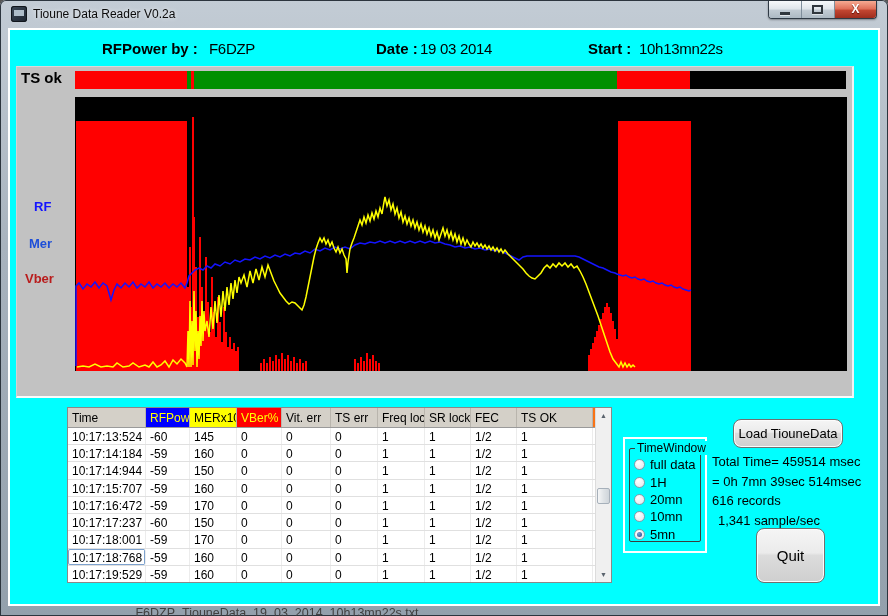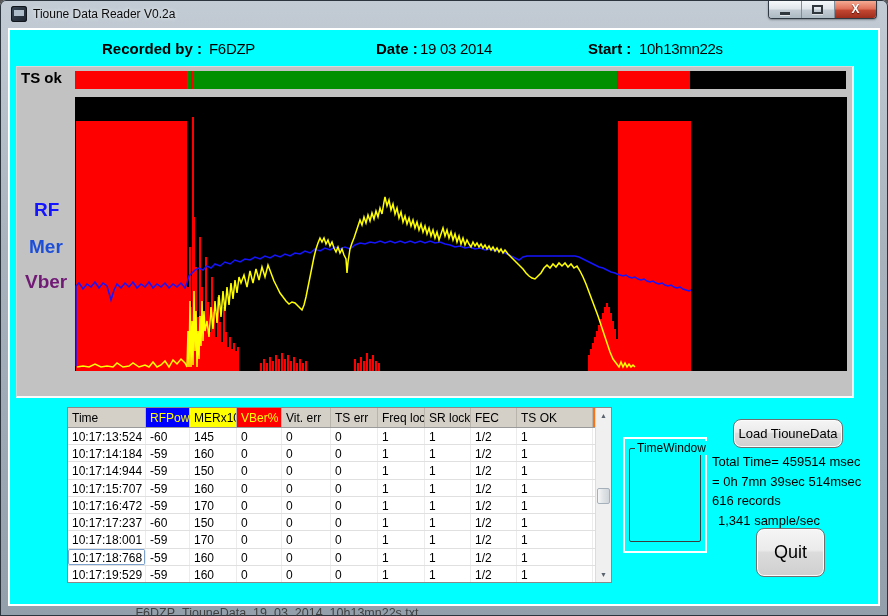--- a/index.html
+++ b/index.html
@@ -28,21 +28,21 @@
   .client{position:absolute;left:8px;top:28px;width:872px;height:578px;background:#00FFFF;border:2px solid #ffffff;}
   .hdr-lbl{position:absolute;top:10px;height:20px;font-size:15px;font-weight:bold;color:#000;white-space:nowrap;}
   .hdr-val{position:absolute;top:10px;height:20px;font-size:15px;color:#000;white-space:nowrap;letter-spacing:-0.3px;}
   
   .panel{position:absolute;left:6px;top:36px;width:838px;height:332px;background:#C2C2C2;
     border-top:1px solid #d9d9d9;border-left:1px solid #d2d2d2;border-right:2px solid #f2f2f2;border-bottom:2px solid #fafafa;}
   .ts-label{position:absolute;left:4px;top:2px;font-size:15px;font-weight:bold;color:#000;}
   .ts-bar{position:absolute;left:58px;top:4px;width:771px;height:18px;background:#000;display:flex;}
   .chart{position:absolute;left:58px;top:30px;width:772px;height:274px;background:#000;}
   .chart svg{display:block;width:100%;height:100%;}
-  .side-label{position:absolute;font-size:19px;font-weight:bold;}
+  .side-label{position:absolute;font-size:13px;font-weight:bold;}
   
   .dtable{position:absolute;left:57px;top:377px;width:545px;height:176px;background:#fff;border:1px solid #898989;}
   .thead{display:flex;height:20px;background:#f97316;border-bottom:1px solid #9a9a9a;margin-right:16px;}
   .th{font-size:12px;padding:3px 0 0 4px;border-right:1px solid #b9b5ad;white-space:nowrap;overflow:hidden;}
   .tbody{position:absolute;left:0;top:20px;right:16px;bottom:0;display:flex;flex-direction:column;}
   .tr{flex:1;display:flex;border-bottom:1px solid #e0e0e0;background:#fff;}
   .tr:last-child{border-bottom:none;}
   .td{font-size:12px;padding:2px 0 0 4px;border-right:1px solid #ececec;white-space:nowrap;overflow:hidden;color:#000;}
   .td.focus{box-shadow:inset 0 0 0 1px #7DA2CE;border-radius:2px;}
   .vscroll{position:absolute;top:0;right:0;width:16px;height:100%;background:#F0F0F0;border-left:1px solid #dcdcdc;}
@@ -58,21 +58,21 @@
   .radiorow{display:flex;align-items:center;height:17.4px;cursor:default;}
   .radio{width:11px;height:11px;border-radius:50%;border:1px solid #8a9aa8;background:radial-gradient(circle at 35% 30%,#ffffff,#dee6ec);
     position:relative;flex:0 0 auto;}
   .radio.sel:after{content:"";position:absolute;left:2px;top:2px;width:5px;height:5px;border-radius:50%;
     background:radial-gradient(circle at 35% 30%,#6fa0d8,#1e4a86);}
   .radiolbl{font-size:13px;color:#000;margin-left:5px;white-space:nowrap;}
   .btn{position:absolute;border:1px solid #707070;border-radius:8px;color:#000;text-align:center;cursor:default;
     background:linear-gradient(#f5f5f5,#ebebeb 45%,#dcdcdc 50%,#cfcfcf);box-shadow:inset 0 0 0 1px #fbfbfb;
     display:flex;align-items:center;justify-content:center;font-family:inherit;}
   .btn-load{left:723px;top:389px;width:110px;height:29px;font-size:13px;}
-  .btn-quit{left:746px;top:498px;width:69px;height:49px;font-size:18px;}
+  .btn-quit{left:746px;top:498px;width:69px;height:55px;font-size:15px;}
   .stats{position:absolute;left:702px;top:424px;width:180px;}
   .statline{font-size:13px;color:#000;margin-bottom:4.5px;white-space:nowrap;}
   .statline:nth-child(4){padding-left:6px;}
   .footer{position:absolute;left:57px;top:556px;width:420px;text-align:center;font-size:12.5px;color:#404040;margin-top:20px;}
 </style>
 </head>
 <body>
 
 <div class="window">
 
@@ -87,40 +87,40 @@
           <div class="glyph-max"></div>
         </div>
       <div class="capbtn close">
           <div class="glyph-close">X</div>
         </div>
     </div>
   </div>
 
   <div class="client">
 
-    <span class="hdr-lbl" style="left:92px">Recorded by :</span>
+    <span class="hdr-lbl" style="left:92px">RFPower by :</span>
     <span class="hdr-val" style="left:199px">F6DZP</span>
     <span class="hdr-lbl" style="left:366px">Date :</span>
     <span class="hdr-val" style="left:410px">19 03 2014</span>
     <span class="hdr-lbl" style="left:578px">Start :</span>
     <span class="hdr-val" style="left:629px">10h13mn22s</span>
 
     <div class="panel">
       <span class="ts-label">TS ok</span>
       <div class="ts-bar">
           <div style="width: 14.5%; height: 100%; background: rgb(255, 0, 0);"></div>
           <div style="width: 0.5%; height: 100%; background: rgb(0, 144, 0);"></div>
           <div style="width: 0.4%; height: 100%; background: rgb(255, 0, 0);"></div>
           <div style="width: 54.9%; height: 100%; background: rgb(0, 144, 0);"></div>
           <div style="width: 9.5%; height: 100%; background: rgb(255, 0, 0);"></div>
           <div style="width: 20.2%; height: 100%; background: rgb(0, 0, 0);"></div>
         </div>
       <span class="side-label" style="left: 17px; top: 132px; color: rgb(20, 20, 255);">RF</span>
       <span class="side-label" style="left: 12px; top: 169px; color: #1d4ed8;">Mer</span>
-      <span class="side-label" style="left: 8px; top: 204px; color: #701a75;">Vber</span>
+      <span class="side-label" style="left: 8px; top: 204px; color: #b91c1c;">Vber</span>
       <div class="chart">
         <svg id="chartsvg" viewBox="0 0 772 274" preserveAspectRatio="none">
             <rect x="1" y="24" width="111" height="250" fill="#FF0000"></rect>
             <rect x="543" y="24" width="73" height="250" fill="#FF0000"></rect>
             <line x1="118" y1="20" x2="118" y2="274" stroke="#FF0000" stroke-width="2"></line>
             <line x1="113" y1="274" x2="113" y2="190" stroke="#FF0000" stroke-width="2"></line>
             <line x1="115" y1="274" x2="115" y2="150" stroke="#FF0000" stroke-width="2"></line>
             <line x1="117" y1="274" x2="117" y2="210" stroke="#FF0000" stroke-width="2"></line>
             <line x1="119" y1="274" x2="119" y2="120" stroke="#FF0000" stroke-width="2"></line>
             <line x1="121" y1="274" x2="121" y2="170" stroke="#FF0000" stroke-width="2"></line>
@@ -317,20 +317,42 @@
       <div class="vscroll">
         <div class="sarrow up">▲</div>
         <div class="sthumb"></div>
         <div class="sarrow down">▼</div>
       </div>
     </div>
 
     <div class="whitebox">
       <div class="groupbox">
         <span class="gb-label">TimeWindow</span>
+        <div class="radios" id="radios">
+            <div class="radiorow">
+              <div class="radio"></div>
+              <span class="radiolbl">full data</span>
+            </div>
+            <div class="radiorow">
+              <div class="radio"></div>
+              <span class="radiolbl">1H</span>
+            </div>
+            <div class="radiorow">
+              <div class="radio"></div>
+              <span class="radiolbl">20mn</span>
+            </div>
+            <div class="radiorow">
+              <div class="radio"></div>
+              <span class="radiolbl">10mn</span>
+            </div>
+            <div class="radiorow">
+              <div class="radio sel"></div>
+              <span class="radiolbl">5mn</span>
+            </div>
+          </div>
       </div>
     </div>
 
     <div class="btn btn-load">Load TiouneData</div>
 
     <div class="stats" id="stats">
         <div class="statline">Total Time= 459514 msec</div>
         <div class="statline">= 0h 7mn 39sec 514msec</div>
         <div class="statline">616 records</div>
         <div class="statline">1,341 sample/sec</div>

